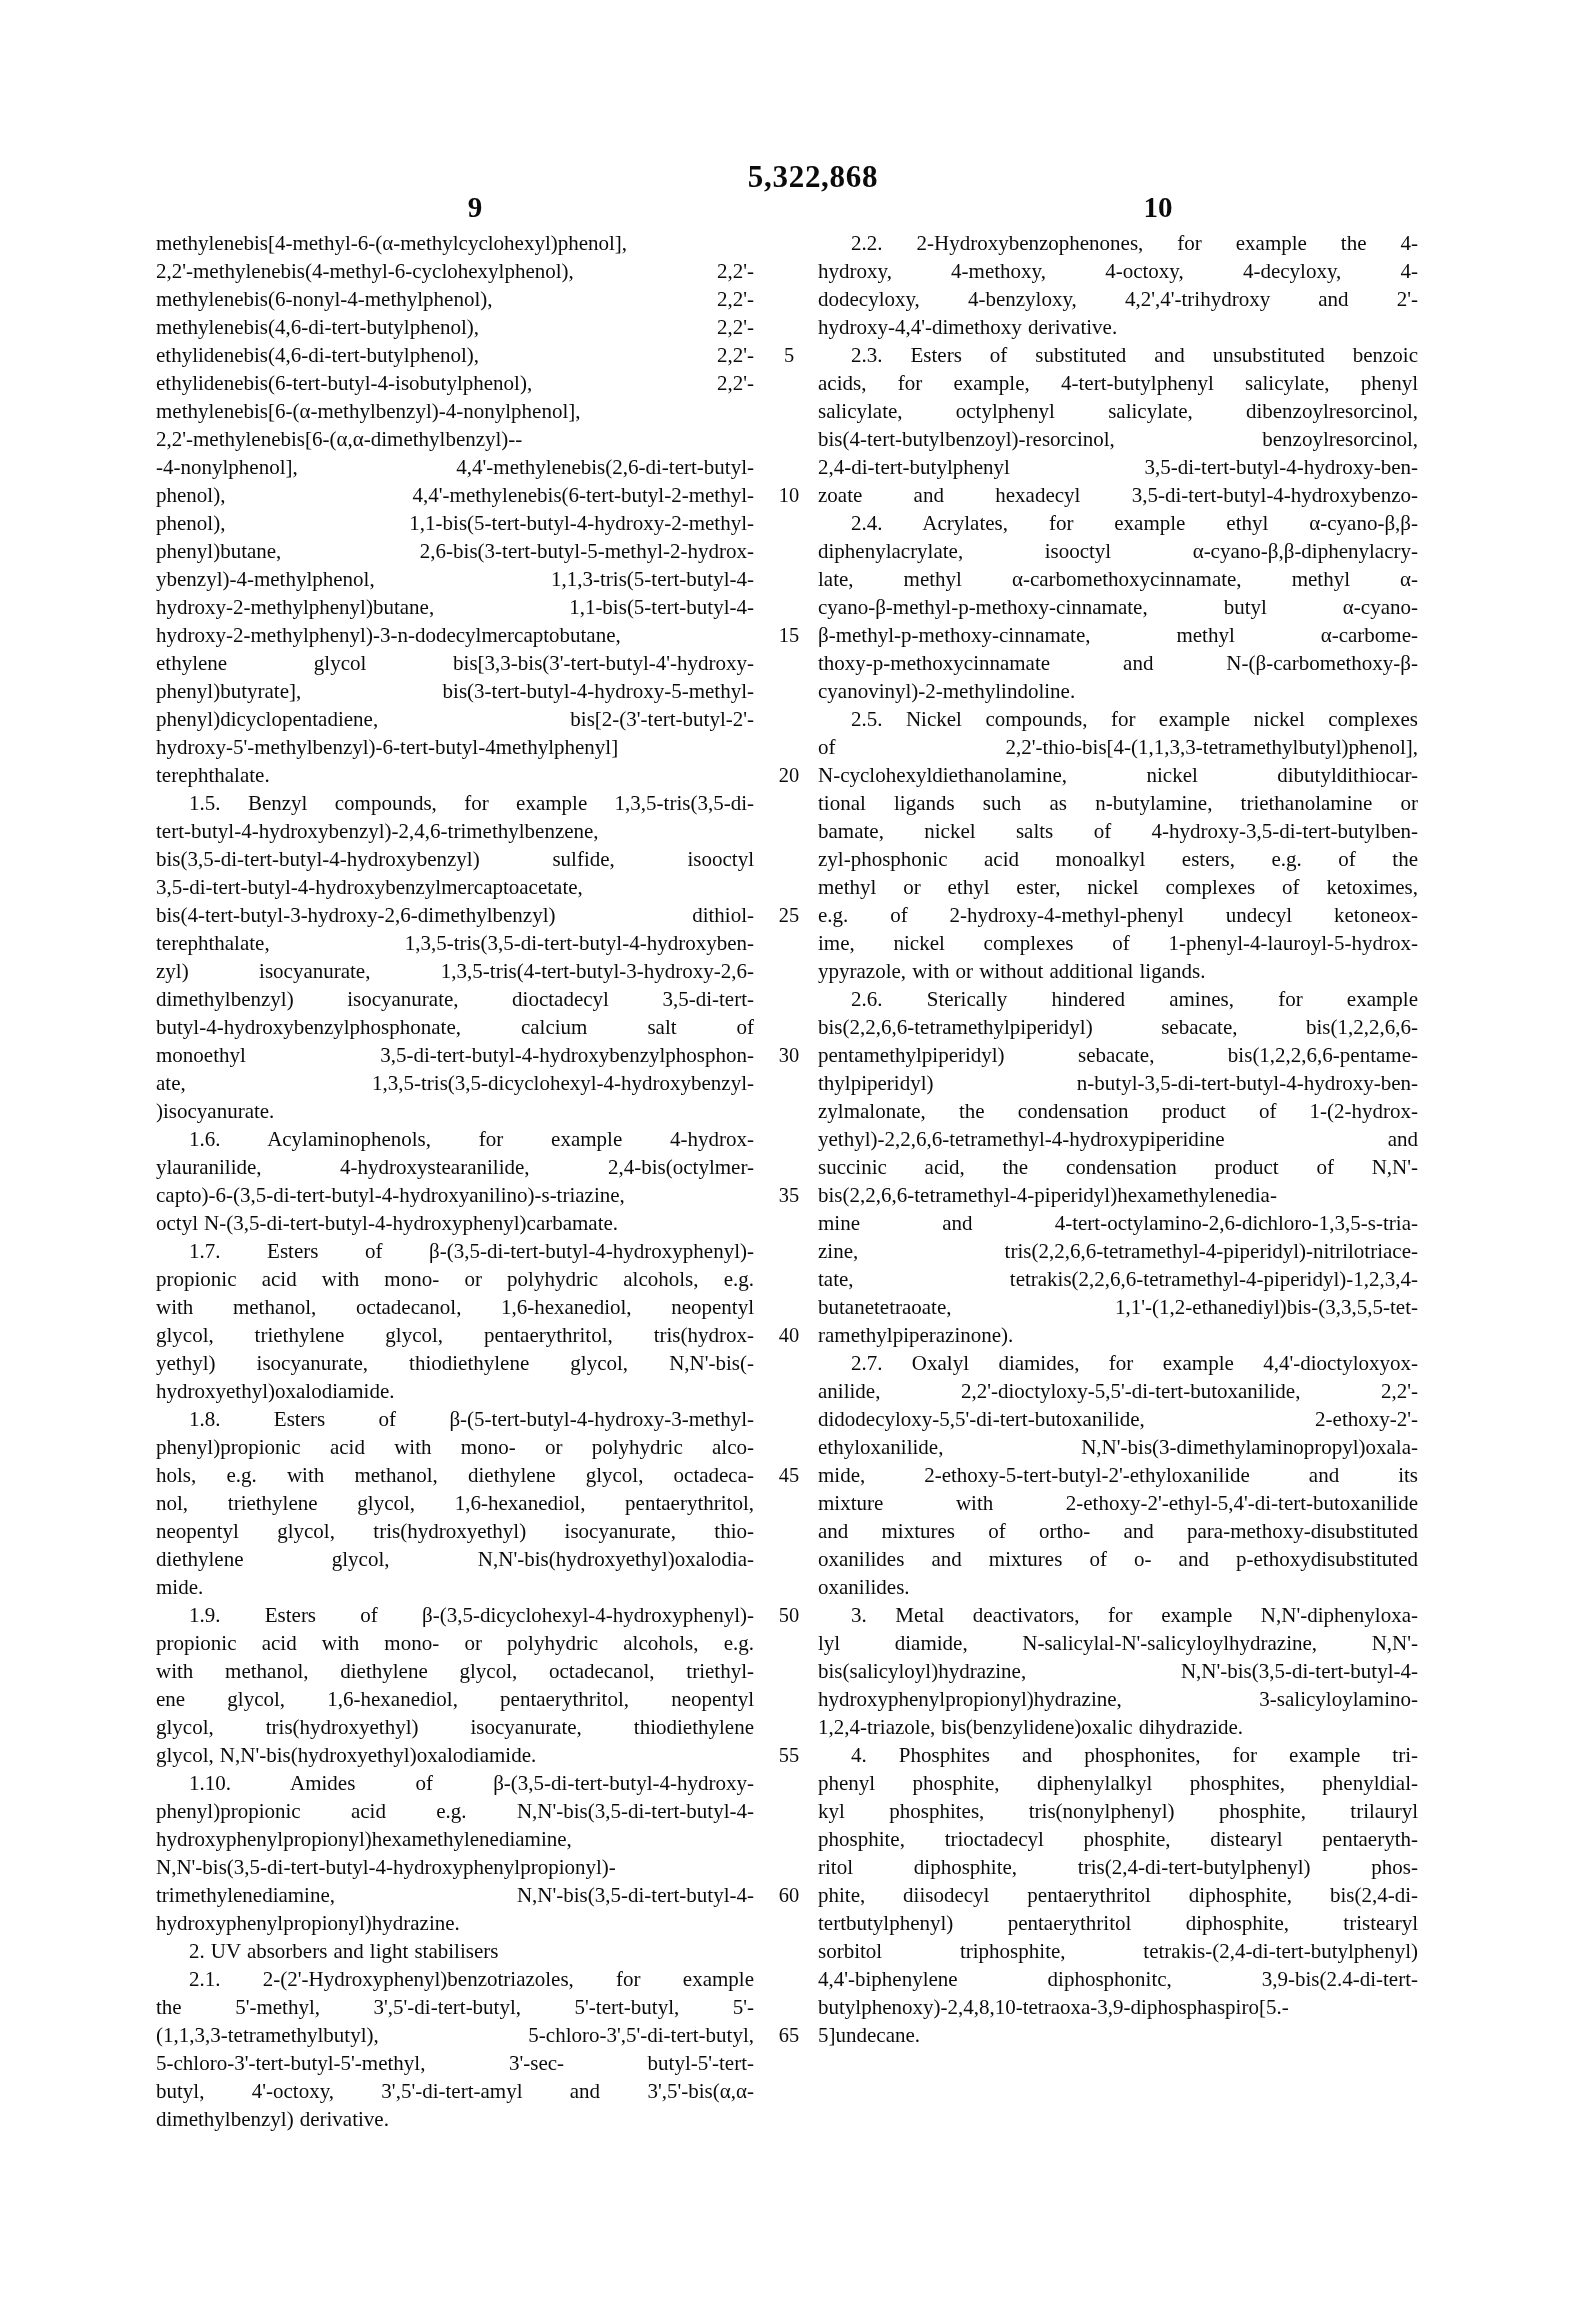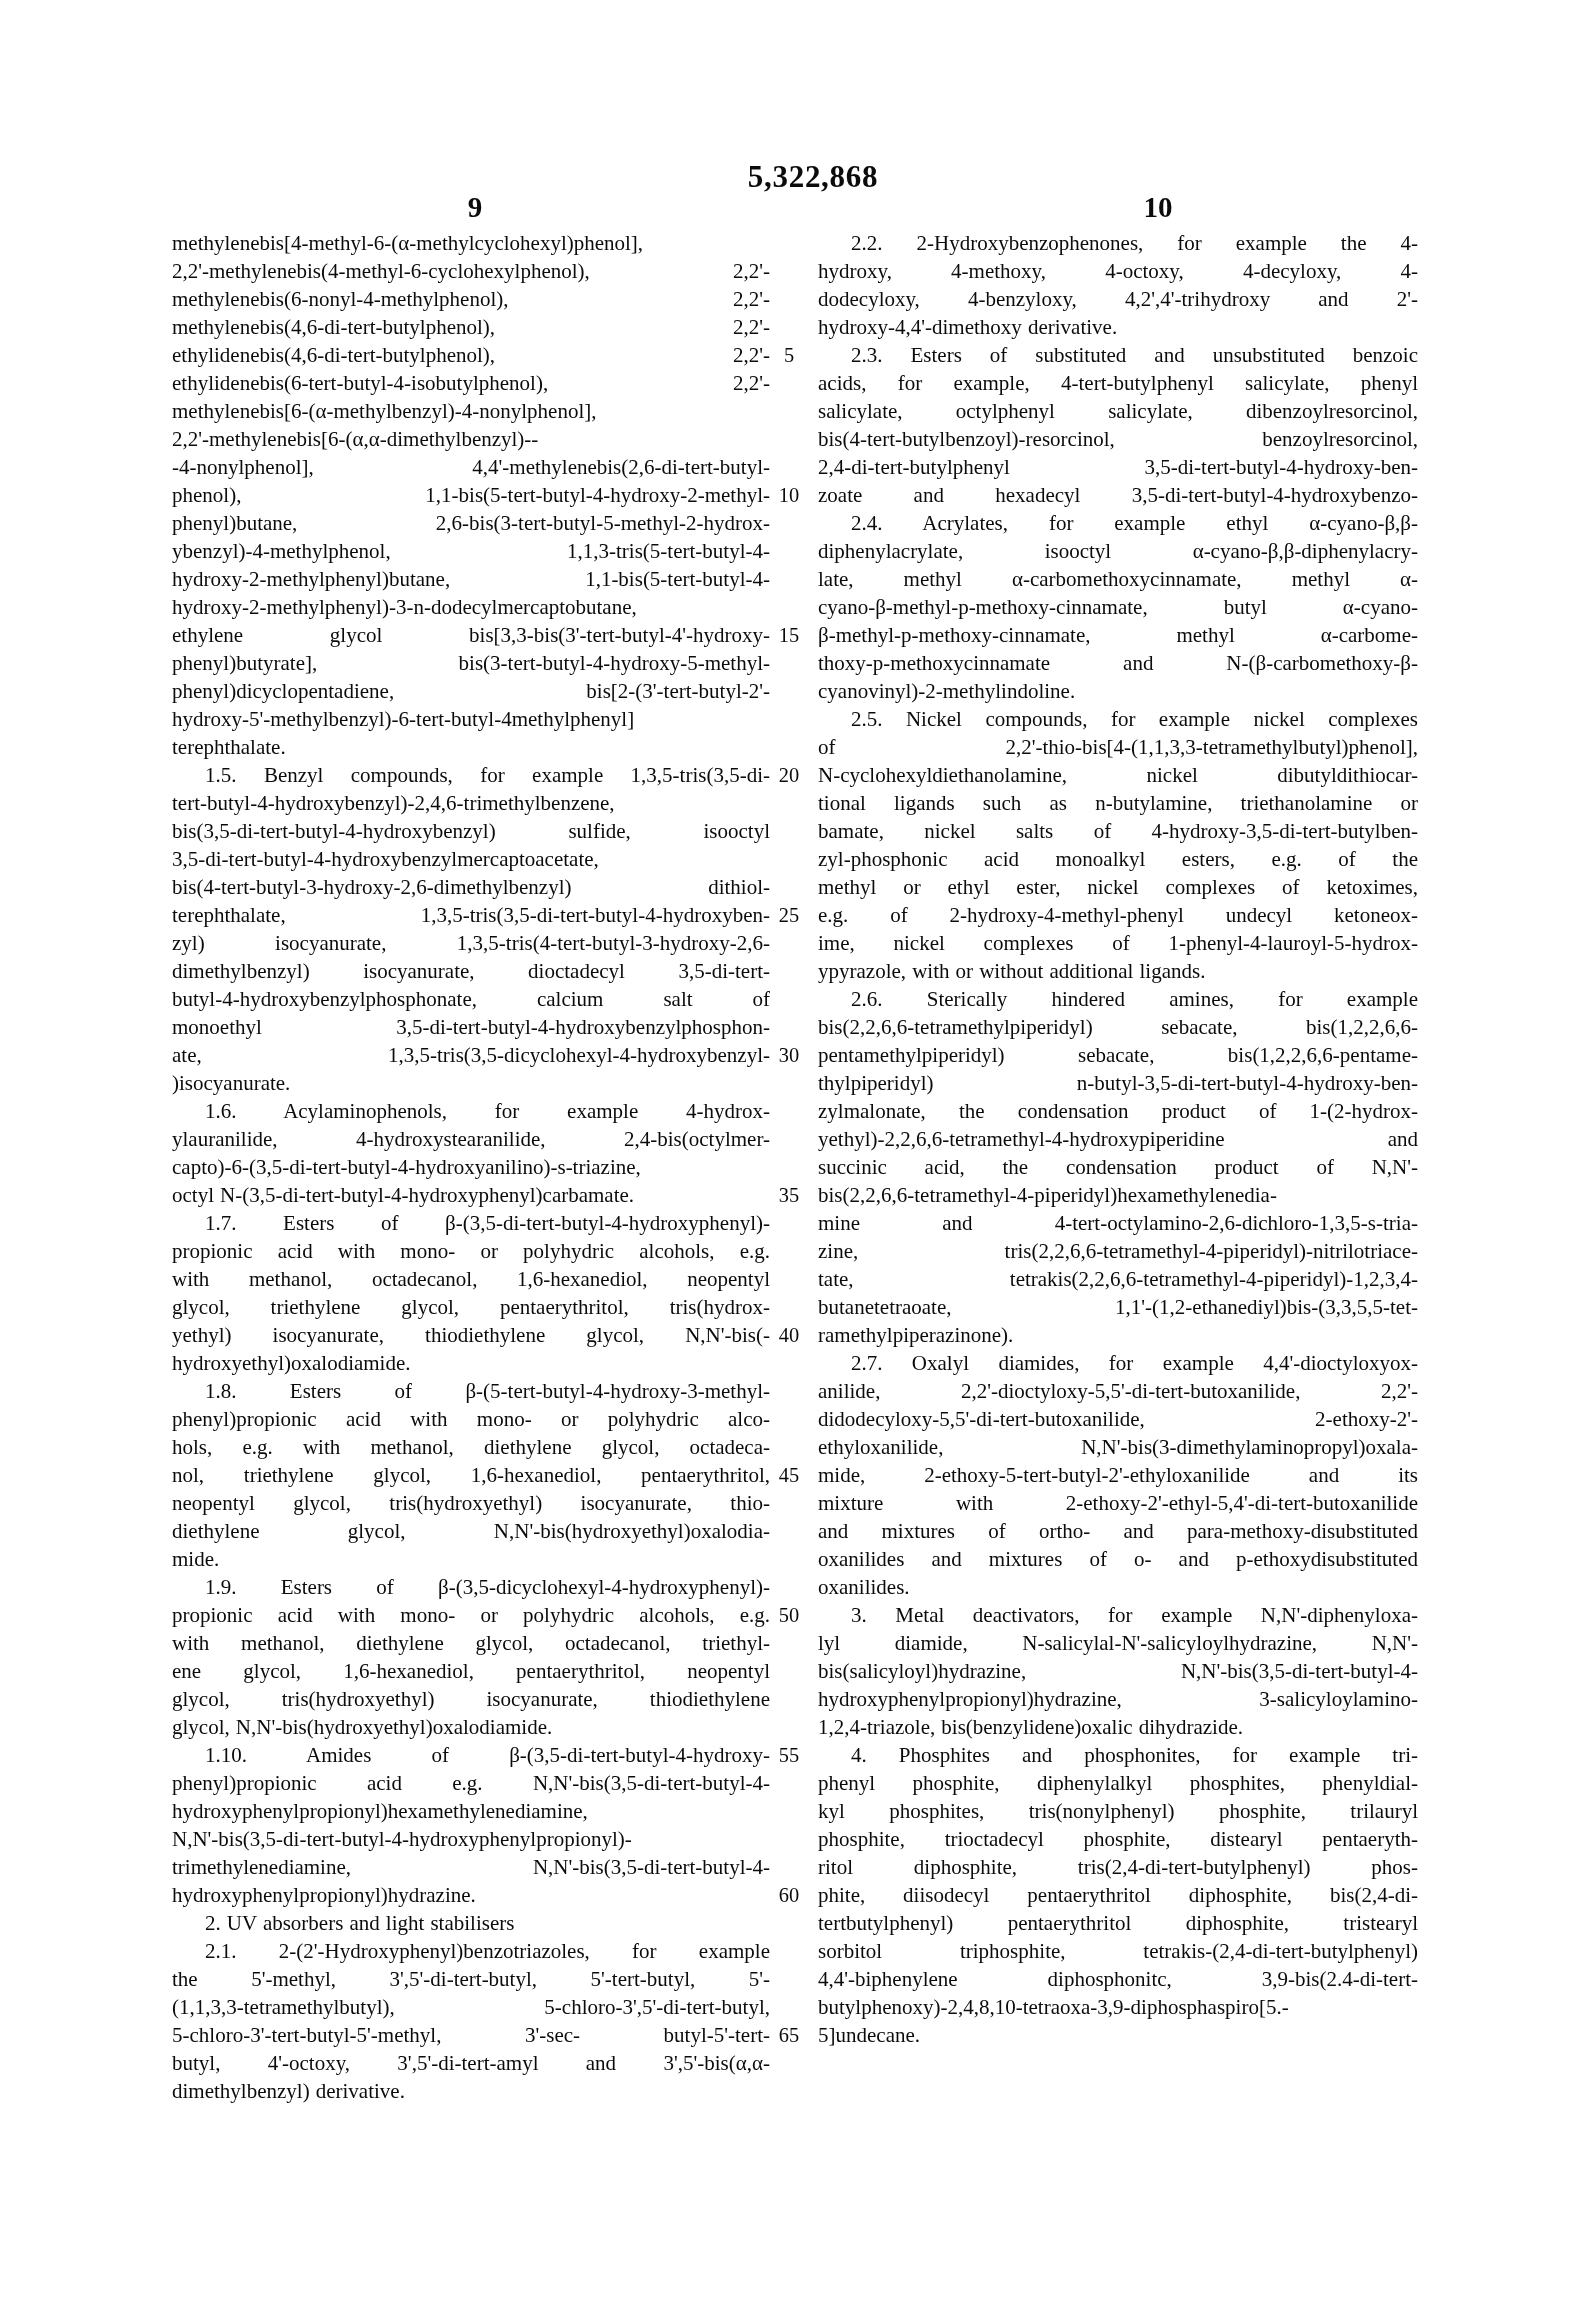--- a/index.html
+++ b/index.html
@@ -36,21 +36,21 @@
     font-size: 29px;
     font-weight: bold;
   }
   .page-col-number.left  { left: 380px; }
   .page-col-number.right { left: 1063px; }
 
   .text-col {
     position: absolute;
     top: 229px;
   }
-  .col-left  { left: 172px;  width: 598px; }
+  .col-left  { left: 156px;  width: 598px; }
   .col-right { left: 818px; width: 600px; }
   .gutter {
     left: 767px;
     width: 44px;
     text-align: center;
   }
   .line {
     height: 28px;
     line-height: 28px;
     font-size: 21px;
@@ -86,20 +86,21 @@
   <div class="text-col col-left">
       <div class="line">methylenebis[4-methyl-6-(α-methylcyclohexyl)phenol],</div>
       <div class="line">2,2'-methylenebis(4-methyl-6-cyclohexylphenol), 2,2'-</div>
       <div class="line">methylenebis(6-nonyl-4-methylphenol), 2,2'-</div>
       <div class="line">methylenebis(4,6-di-tert-butylphenol), 2,2'-</div>
       <div class="line">ethylidenebis(4,6-di-tert-butylphenol), 2,2'-</div>
       <div class="line">ethylidenebis(6-tert-butyl-4-isobutylphenol), 2,2'-</div>
       <div class="line nojust">methylenebis[6-(α-methylbenzyl)-4-nonylphenol],</div>
       <div class="line nojust">2,2'-methylenebis[6-(α,α-dimethylbenzyl)--</div>
       <div class="line">-4-nonylphenol], 4,4'-methylenebis(2,6-di-tert-butyl-</div>
+      <div class="line">phenol), 4,4'-methylenebis(6-tert-butyl-2-methyl-</div>
       <div class="line">phenol), 1,1-bis(5-tert-butyl-4-hydroxy-2-methyl-</div>
       <div class="line">phenyl)butane, 2,6-bis(3-tert-butyl-5-methyl-2-hydrox-</div>
       <div class="line">ybenzyl)-4-methylphenol, 1,1,3-tris(5-tert-butyl-4-</div>
       <div class="line">hydroxy-2-methylphenyl)butane, 1,1-bis(5-tert-butyl-4-</div>
       <div class="line">hydroxy-2-methylphenyl)-3-n-dodecylmercaptobutane,</div>
       <div class="line">ethylene glycol bis[3,3-bis(3'-tert-butyl-4'-hydroxy-</div>
       <div class="line">phenyl)butyrate], bis(3-tert-butyl-4-hydroxy-5-methyl-</div>
       <div class="line">phenyl)dicyclopentadiene, bis[2-(3'-tert-butyl-2'-</div>
       <div class="line">hydroxy-5'-methylbenzyl)-6-tert-butyl-4methylphenyl]</div>
       <div class="line nojust">terephthalate.</div>

